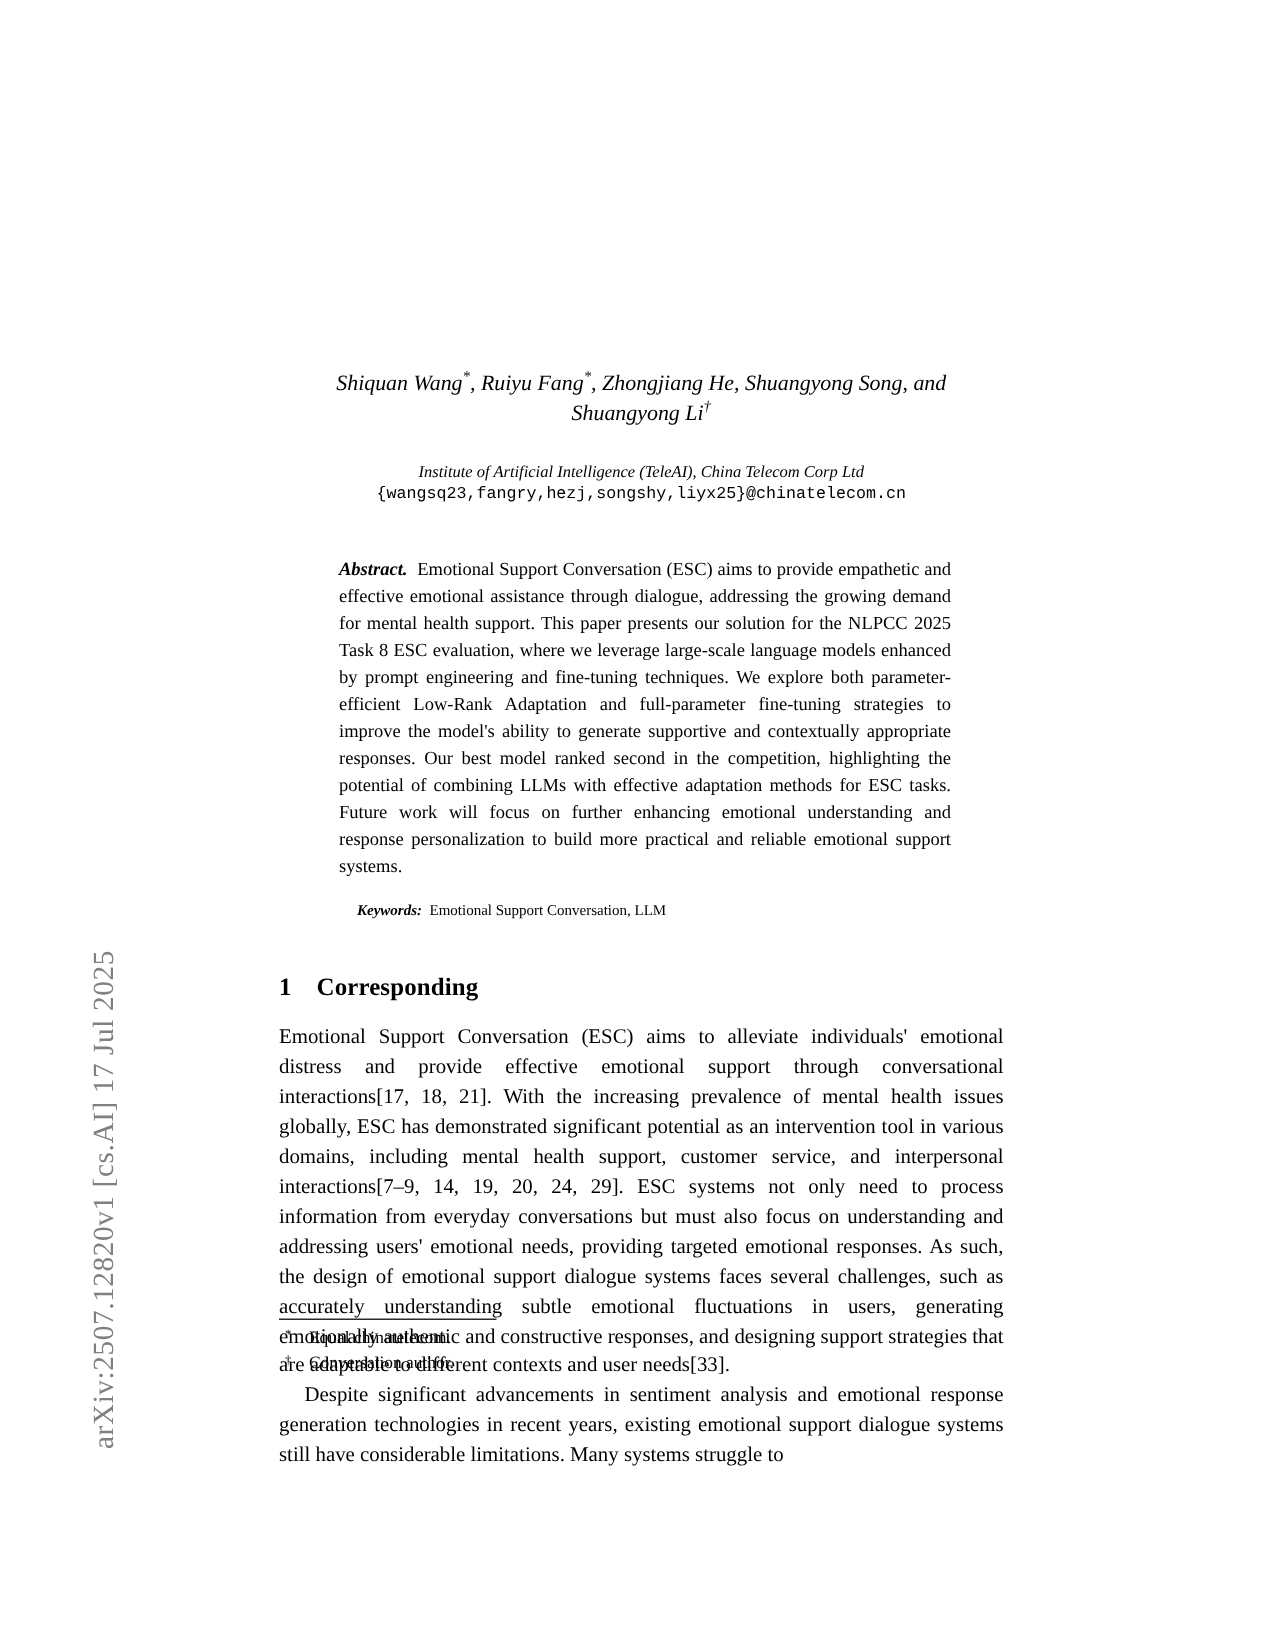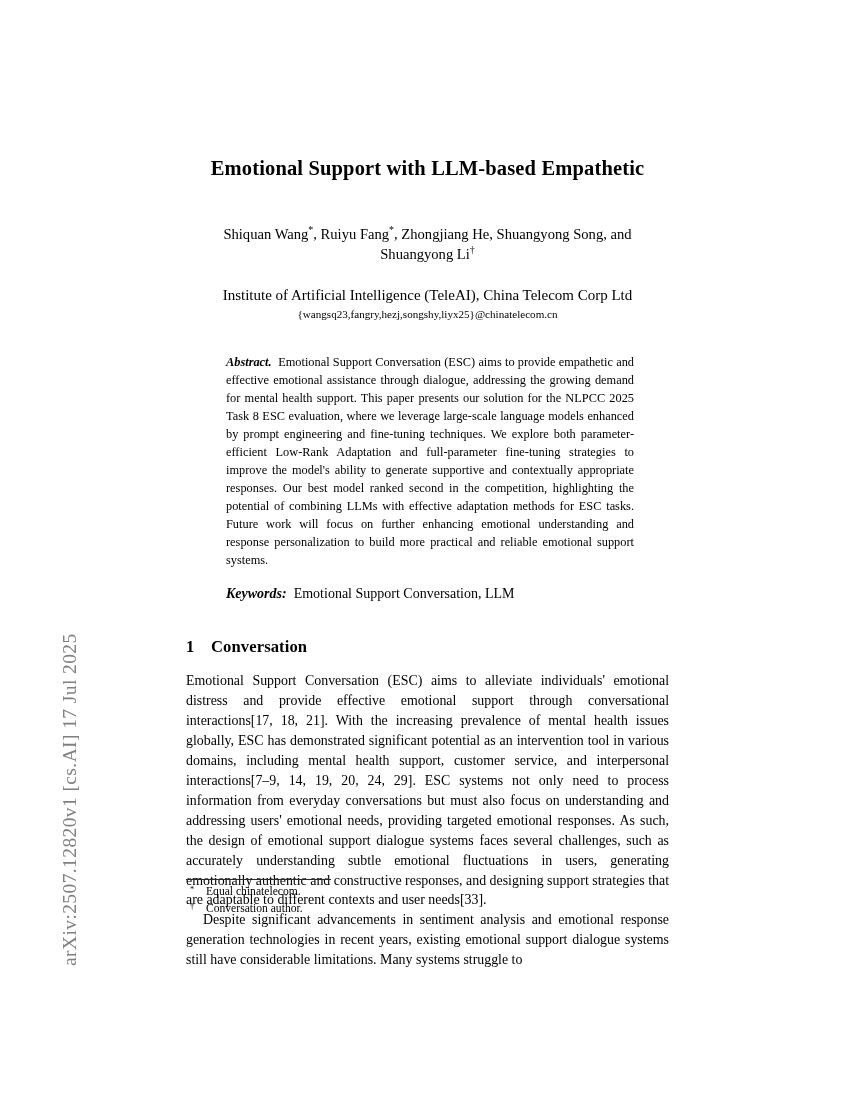--- a/index.html
+++ b/index.html
@@ -58,46 +58,48 @@
     font-size: 20.5px;
     font-weight: bold;
     line-height: 1.30;
     letter-spacing: 0.15px;
     margin: 0 auto;
     width: 470px;
   }
 
   
   #authors-block {
-    margin-top: 42px;
+    margin-top: 64px;
     text-align: center;
+    font-style: italic;
   }
   .author-line {
     font-size: 14.6px;
     line-height: 1.42;
     margin: 0 auto;
     width: 440px;
   }
   sup.marker {
     font-size: 0.68em;
     vertical-align: super;
     line-height: 0;
   }
 
   
   #affiliation-block {
     margin-top: 21px;
     text-align: center;
   }
   #affiliation-line {
-    font-size: 15px;
+    font-size: 11px;
     line-height: 1.30;
+    font-style: italic;
   }
   #email-line {
-    font-family: Liberation Serif, serif;
+    font-family: Liberation Mono, monospace;
     font-size: 11.1px;
     line-height: 1.34;
     margin-top: 1px;
   }
 
   
   #abstract-block {
     margin-top: 33px;
     margin-left: 40px;
     margin-right: 35px;
@@ -113,23 +115,23 @@
   .runin-head {
     font-weight: bold;
     font-style: italic;
   }
   #keywords-block {
     margin-top: 14px;
     margin-left: 40px;
     margin-right: 35px;
   }
   #keywords-text {
-    font-size: 14px;
+    font-size: 10px;
     line-height: 1.455;
-    margin: 0;
+    margin: 12px;
   }
 
   
   #section-heading {
     margin-top: 33px;
     font-size: 16.6px;
     font-weight: bold;
     letter-spacing: 0.1px;
   }
   #section-heading .secnum {
@@ -185,21 +187,20 @@
 <body>
 
 <div id="arxiv-stamp">
   <div class="vtext">arXiv:2507.12820v1  [cs.AI]  17 Jul 2025</div>
 </div>
 
 <div id="page-column">
 
   <div id="title-block">
     <h1 id="paper-title">
-      <span>Emotional Support with LLM-based Empathetic</span>
       <br>
     </h1>
   </div>
 
   <div id="authors-block">
     <div class="author-line"><span>Shiquan Wang</span><sup class="marker">*</sup><span>, Ruiyu Fang</span><sup class="marker">*</sup><span>, Zhongjiang He, Shuangyong Song, and</span></div>
     <div class="author-line"><span>Shuangyong Li</span><sup class="marker">†</sup></div>
   </div>
 
   <div id="affiliation-block">
@@ -208,21 +209,21 @@
   </div>
 
   <div id="abstract-block">
     <p id="abstract-text"><span class="runin-head">Abstract.</span>&nbsp;&nbsp;<span>Emotional Support Conversation (ESC) aims to provide empathetic and effective emotional assistance through dialogue, addressing the growing demand for mental health support. This paper presents our solution for the NLPCC 2025 Task 8 ESC evaluation, where we leverage large-scale language models enhanced by prompt engineering and fine-tuning techniques. We explore both parameter-efficient Low-Rank Adaptation and full-parameter fine-tuning strategies to improve the model's ability to generate supportive and contextually appropriate responses. Our best model ranked second in the competition, highlighting the potential of combining LLMs with effective adaptation methods for ESC tasks. Future work will focus on further enhancing emotional understanding and response personalization to build more practical and reliable emotional support systems.</span></p>
   </div>
 
   <div id="keywords-block">
     <p id="keywords-text"><span class="runin-head">Keywords:</span>&nbsp;&nbsp;<span>Emotional Support Conversation, LLM</span></p>
   </div>
 
-  <h2 id="section-heading"><span class="secnum">1</span><span>Conversation</span></h2>
+  <h2 id="section-heading"><span class="secnum">1</span><span>Corresponding</span></h2>
 
   <div id="body-block">
     <p class="body-par">Emotional Support Conversation (ESC) aims to alleviate individuals' emotional distress and provide effective emotional support through conversational interactions[17, 18, 21]. With the increasing prevalence of mental health issues globally, ESC has demonstrated significant potential as an intervention tool in various domains, including mental health support, customer service, and interpersonal interactions[7–9, 14, 19, 20, 24, 29]. ESC systems not only need to process information from everyday conversations but must also focus on understanding and addressing users' emotional needs, providing targeted emotional responses. As such, the design of emotional support dialogue systems faces several challenges, such as accurately understanding subtle emotional fluctuations in users, generating emotionally authentic and constructive responses, and designing support strategies that are adaptable to different contexts and user needs[33].</p>
     <p class="body-par indented">Despite significant advancements in sentiment analysis and emotional response generation technologies in recent years, existing emotional support dialogue systems still have considerable limitations. Many systems struggle to</p>
   </div>
 
   <div id="footnote-block">
     <div id="footnote-rule"></div>
     <p class="footnote-item"><span class="fn-marker">*</span><span>Equal chinatelecom.</span></p>
     <p class="footnote-item"><span class="fn-marker">†</span><span>Conversation author.</span></p>

